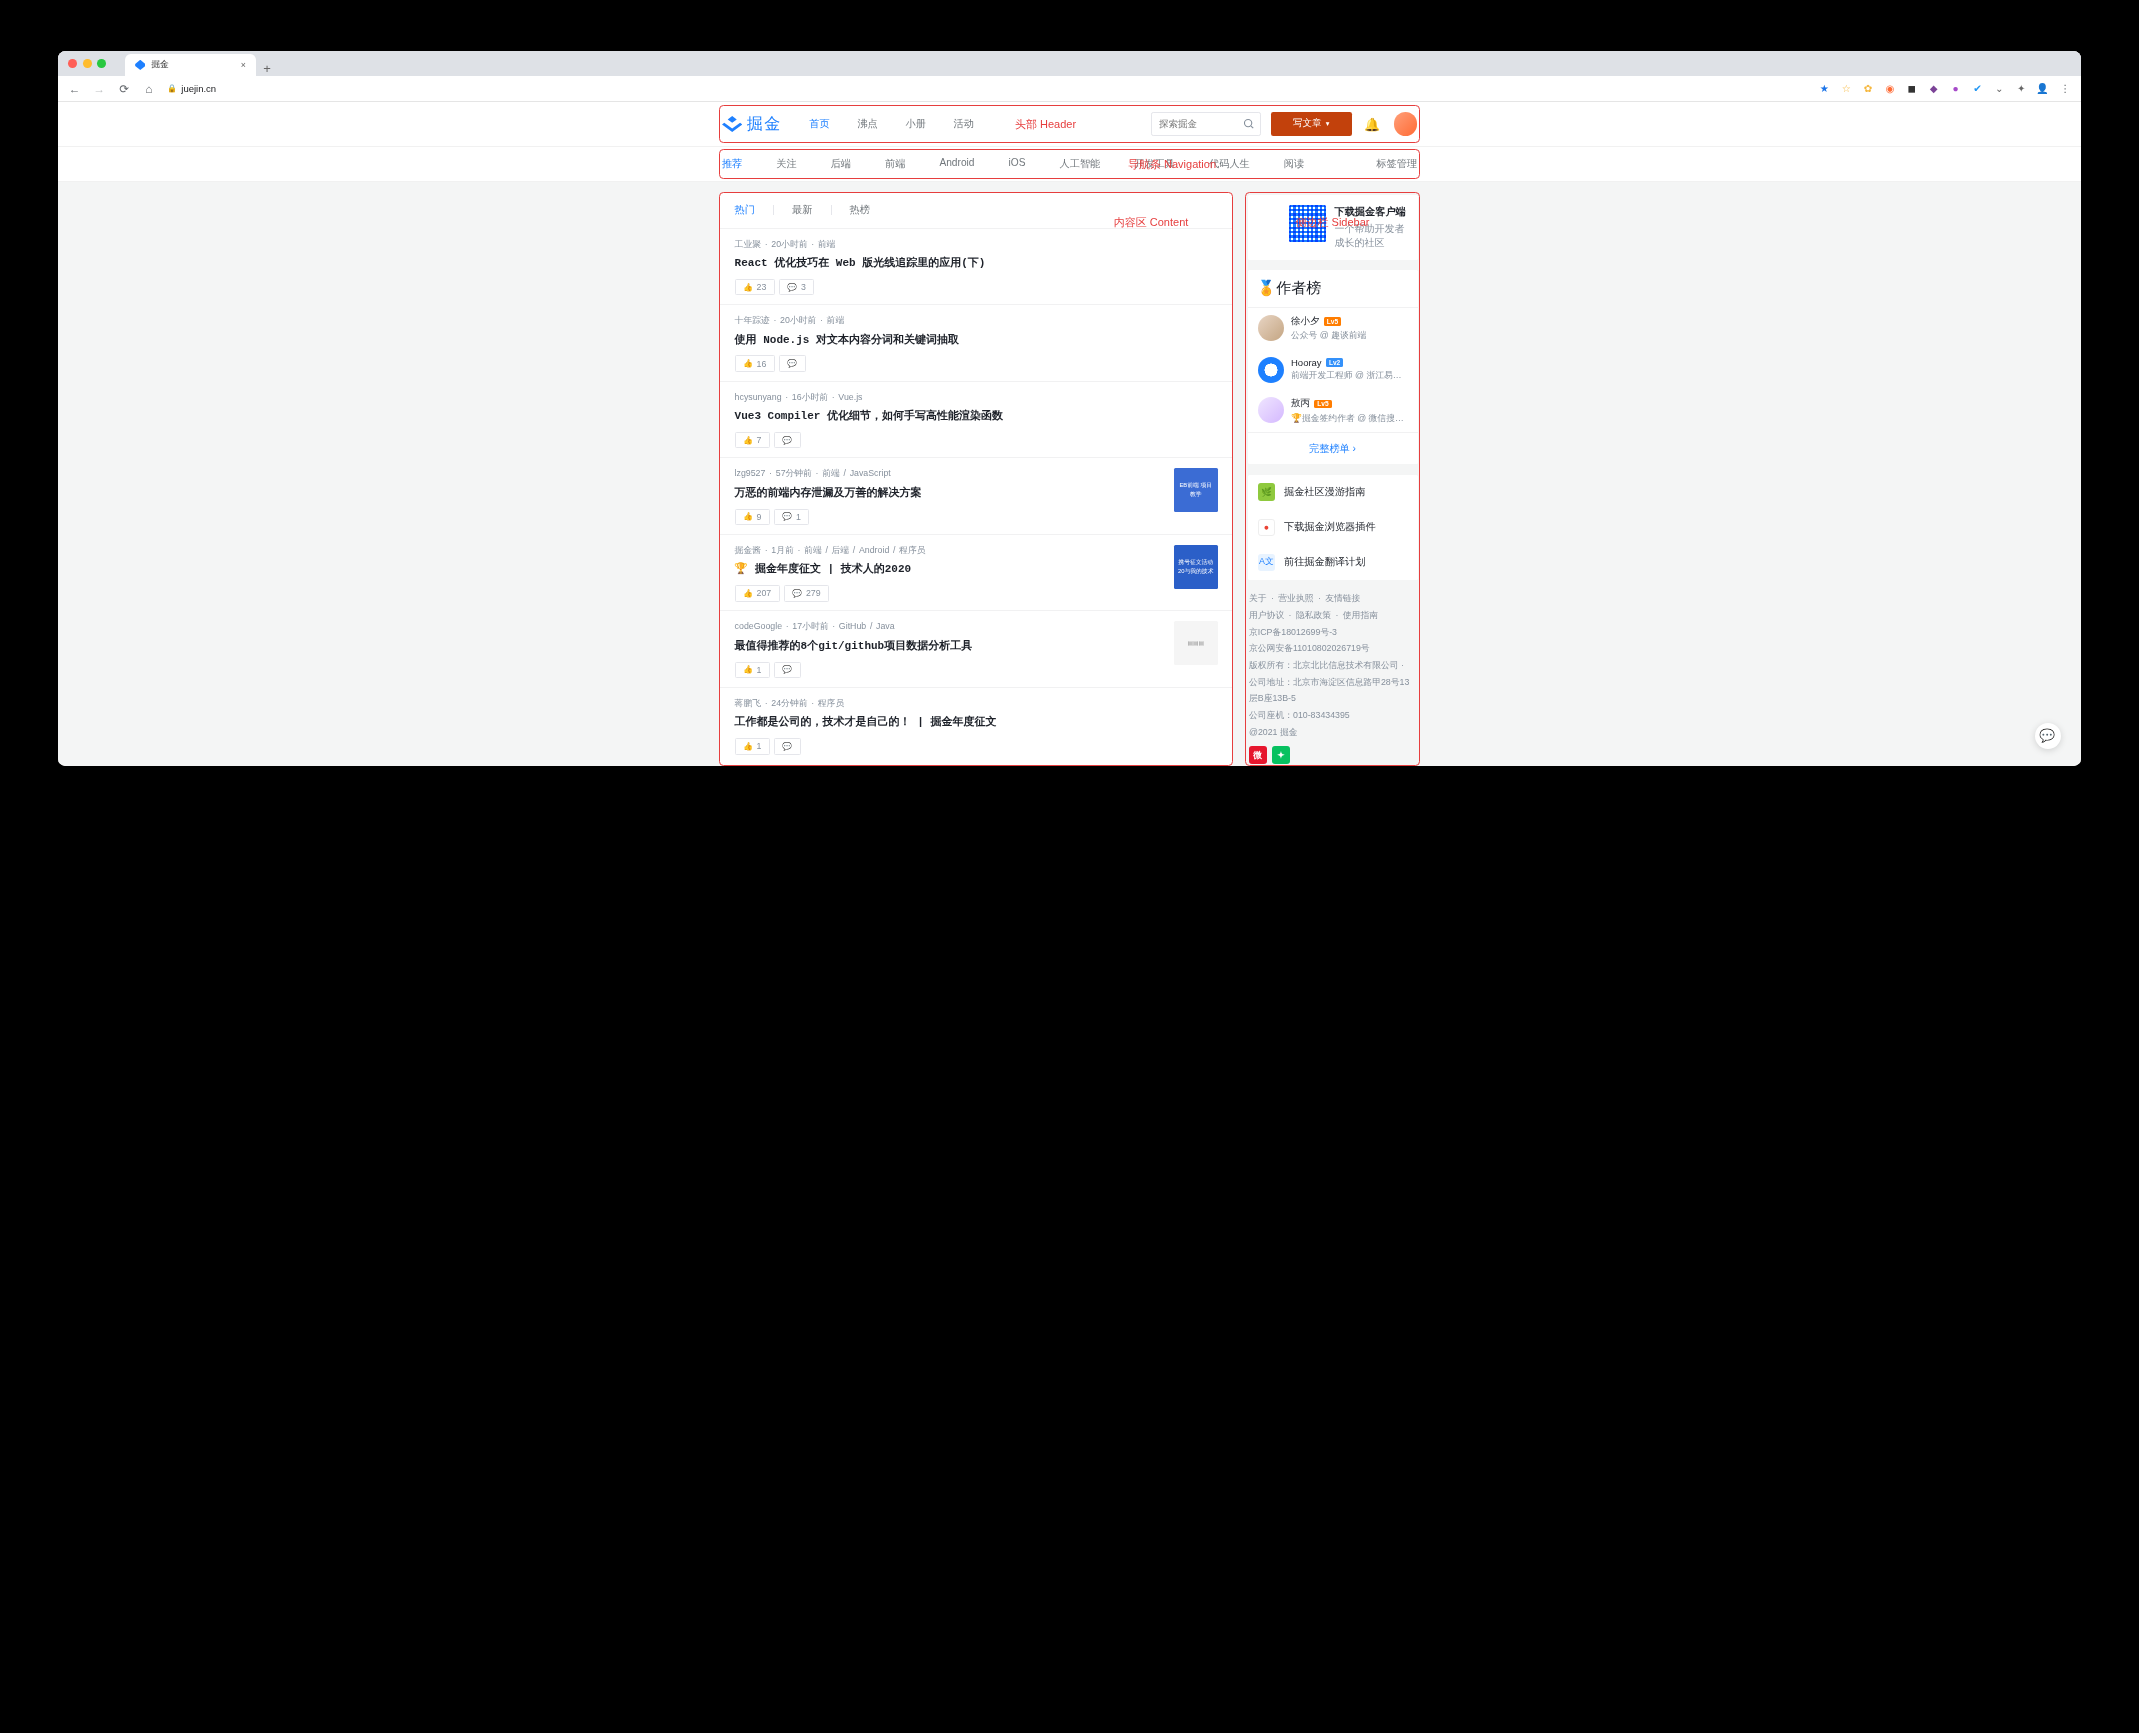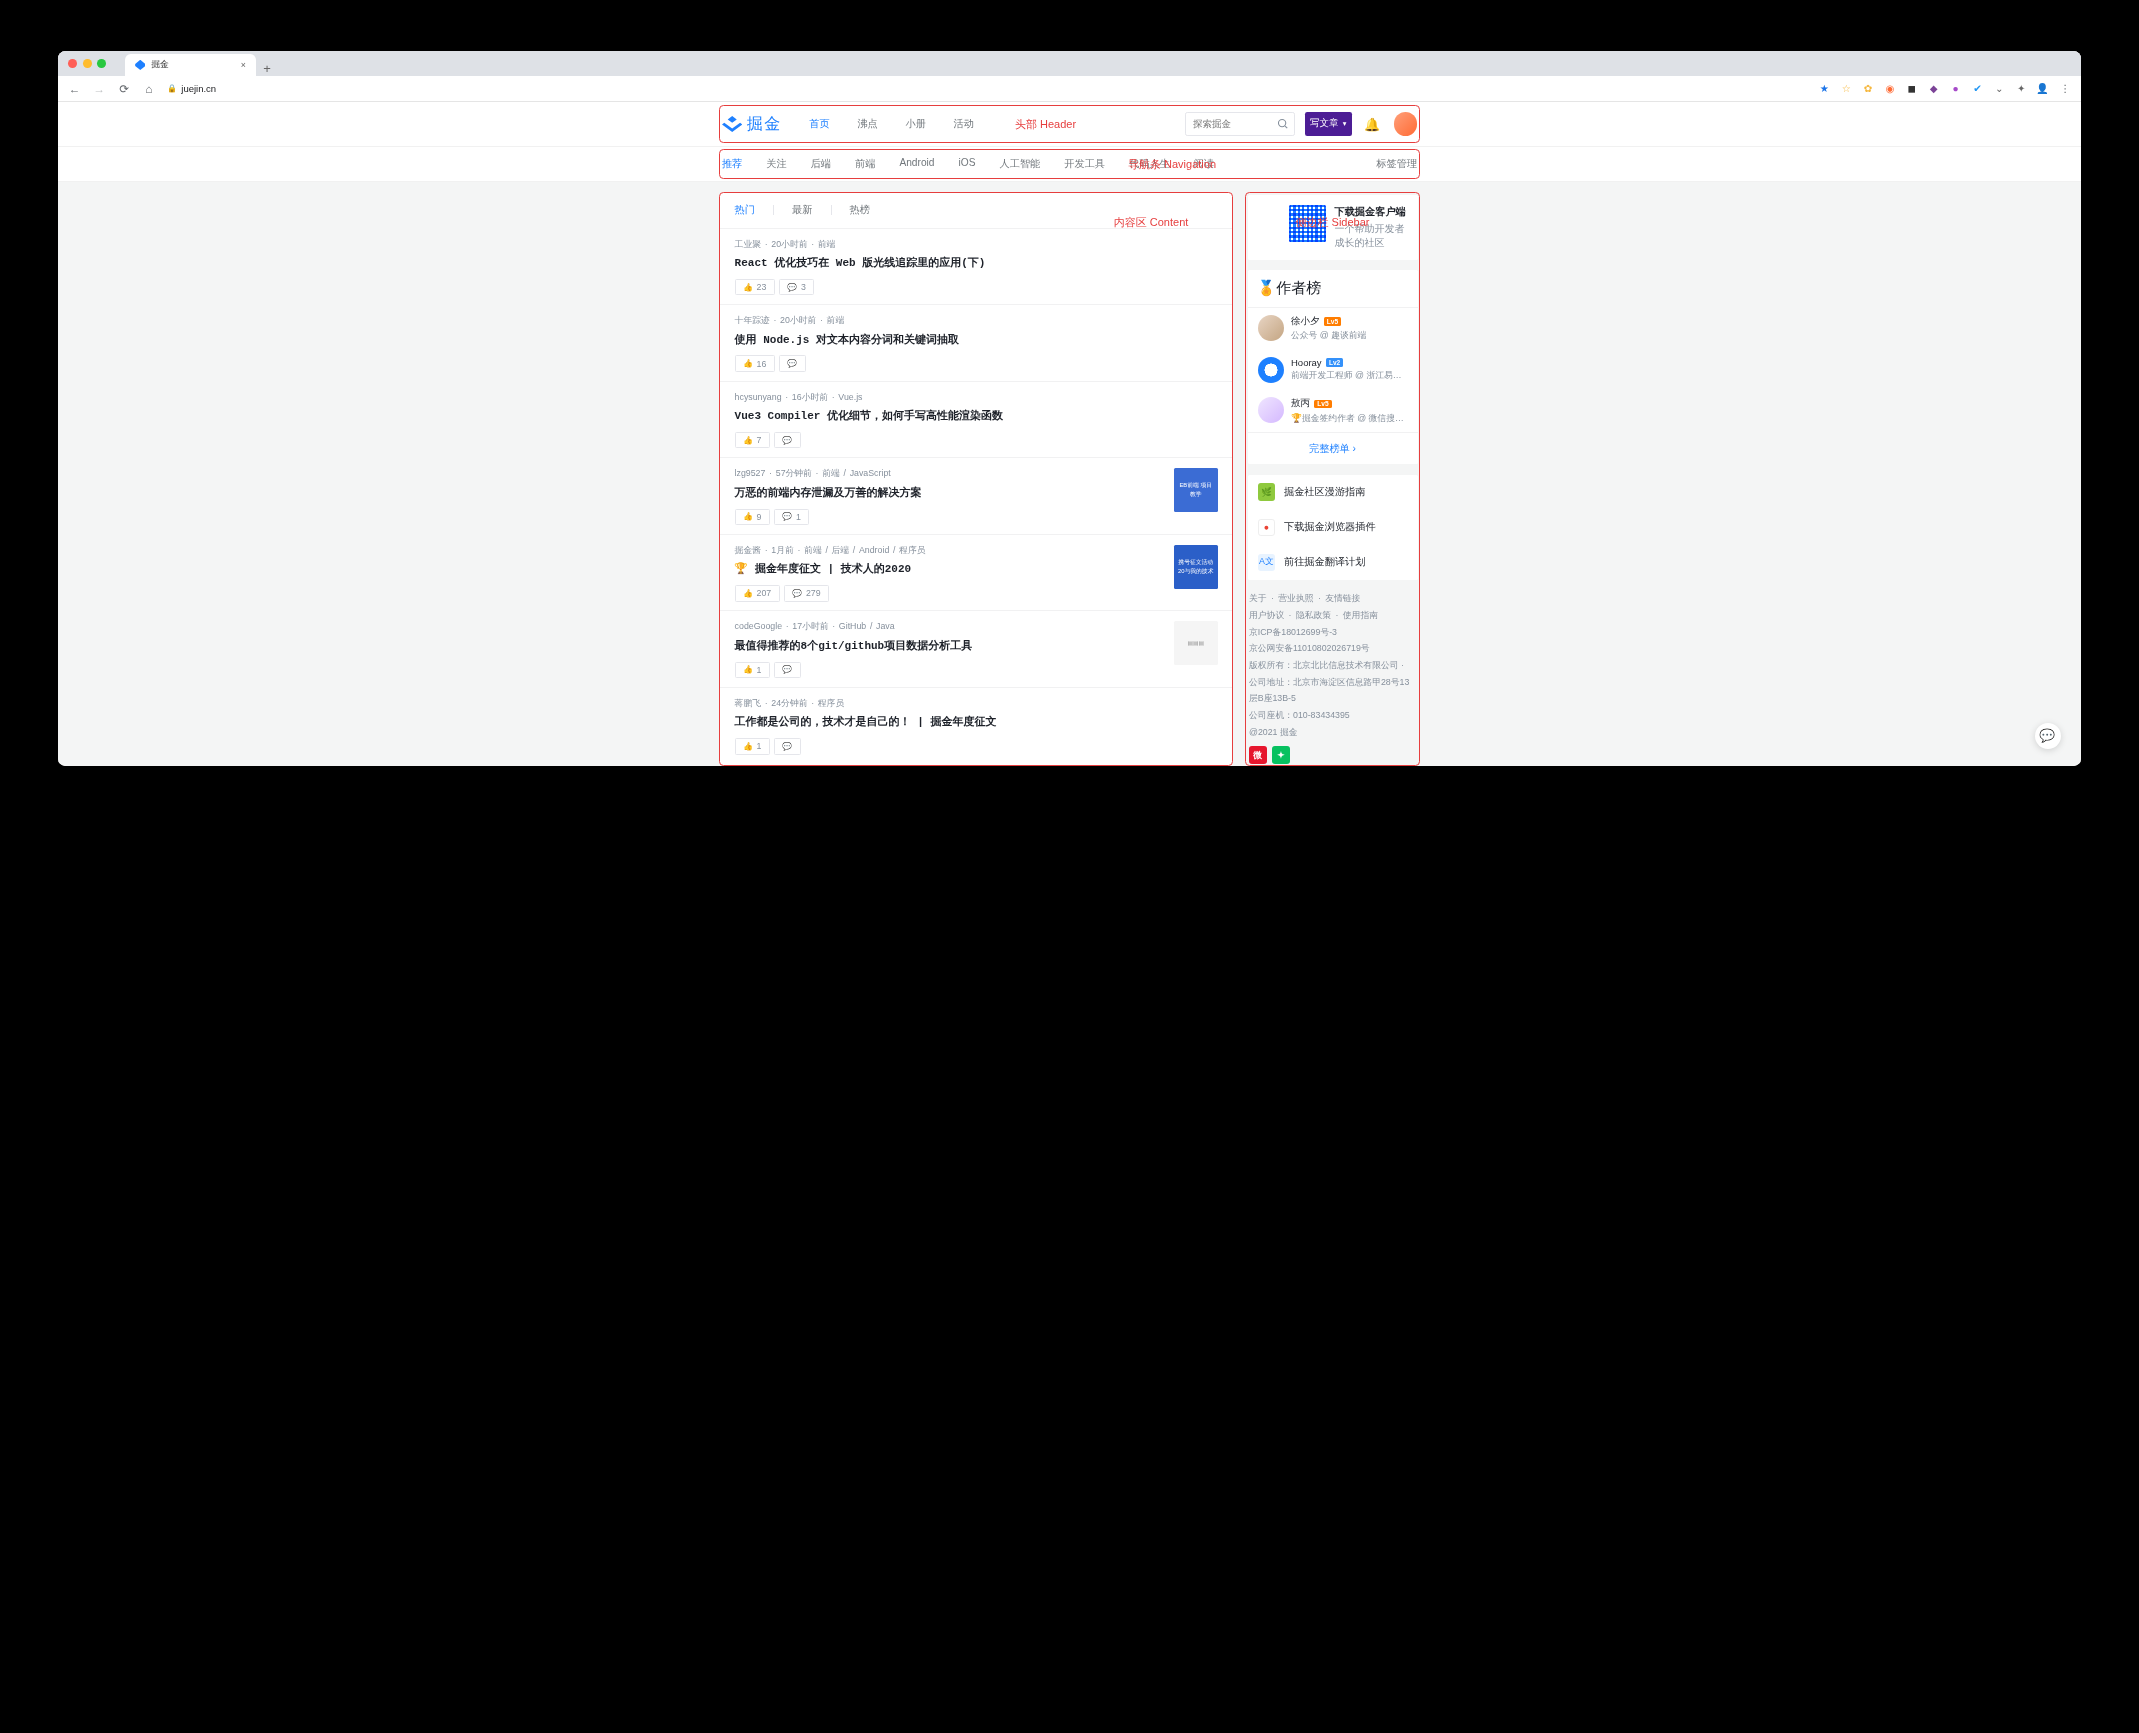--- a/index.html
+++ b/index.html
@@ -30,35 +30,35 @@
 .logo { display: flex; align-items: center; gap: 4.4px; }
 .logo-mark { width: 20.4px; height: 16px; position: relative; }
 .logo-mark svg { width: 100%; height: 100%; }
 .logo-text { font-size: 16px; font-weight: 500; color: #1e80ff; letter-spacing: 1.5px; }
 .main-nav { display: flex; margin-left: 17.5px; gap: 7.3px; }
 .main-nav a { padding: 0 10.2px; font-size: 10.2px; color: #71777c; text-decoration: none; line-height: 44px; }
 .main-nav a.active { color: #1e80ff; }
 .search-box { margin-left: auto; position: relative; }
 .search-box input { width: 110px; height: 23.4px; border: 0.7px solid #e5e6eb; border-radius: 2.2px; padding: 0 23.4px 0 7.3px; font-size: 9.5px; background: #fff; outline: none; }
 .search-ico { position: absolute; right: 5.8px; top: 5.8px; color: #86909c; }
-.write-btn { margin-left: 10.2px; background: #4c1d95; color: #fff; border: none; border-radius: 2.2px; padding: 0 5px; height: 23.4px; font-size: 9.5px; display: flex; align-items: center; gap: 4.4px; cursor: pointer; }
+.write-btn { margin-left: 10.2px; background: #c2410c; color: #fff; border: none; border-radius: 2.2px; padding: 0 22px; height: 23.4px; font-size: 9.5px; display: flex; align-items: center; gap: 4.4px; cursor: pointer; }
 .write-btn .caret { font-size: 7.3px; }
 .bell { margin-left: 13px; color: #71777c; font-size: 13px; }
 .avatar { width: 23.4px; height: 23.4px; border-radius: 50%; margin-left: 13px; background: linear-gradient(135deg, #ffa07a, #ff6b35); }
 
 .red-box { border: 1.5px solid #e63e3e; border-radius: 4.4px; }
 .header .red-box { position: absolute; inset: 2.9px 0; pointer-events: none; }
 .anno { color: #e63e3e; font-size: 11px; font-weight: 500; position: absolute; pointer-events: none; }
 .header .anno { left: 296px; top: 14.6px; }
 
 .nav2-wrap { background: #fff; border-bottom: 0.7px solid #f1f1f1; }
 .nav2 { max-width: 701px; margin: 0 auto; height: 34px; display: flex; align-items: center; padding: 0 2.9px; position: relative; }
 .nav2 .red-box { position: absolute; inset: 2.2px 0; pointer-events: none; }
 .nav2 .anno { left: 409px; top: 10.2px; }
-.cat-list { display: flex; gap: 24px; }
+.cat-list { display: flex; gap: 34px; }
 .cat-list a { font-size: 10.2px; color: #71777c; text-decoration: none; }
 .cat-list a.active { color: #1e80ff; }
 .tag-mgr { margin-left: auto; font-size: 10.2px; color: #71777c; }
 
 .body-row { max-width: 701px; margin: 0 auto; display: flex; gap: 11.7px; padding-top: 10.2px; }
 
 .content { flex: 1; background: #fff; position: relative; }
 .content.red-box { border-radius: 4.4px; }
 .content .anno { right: 44px; top: 22px; }
 .sort-tabs { display: flex; align-items: center; padding: 10.2px 14.6px; gap: 8px; }

